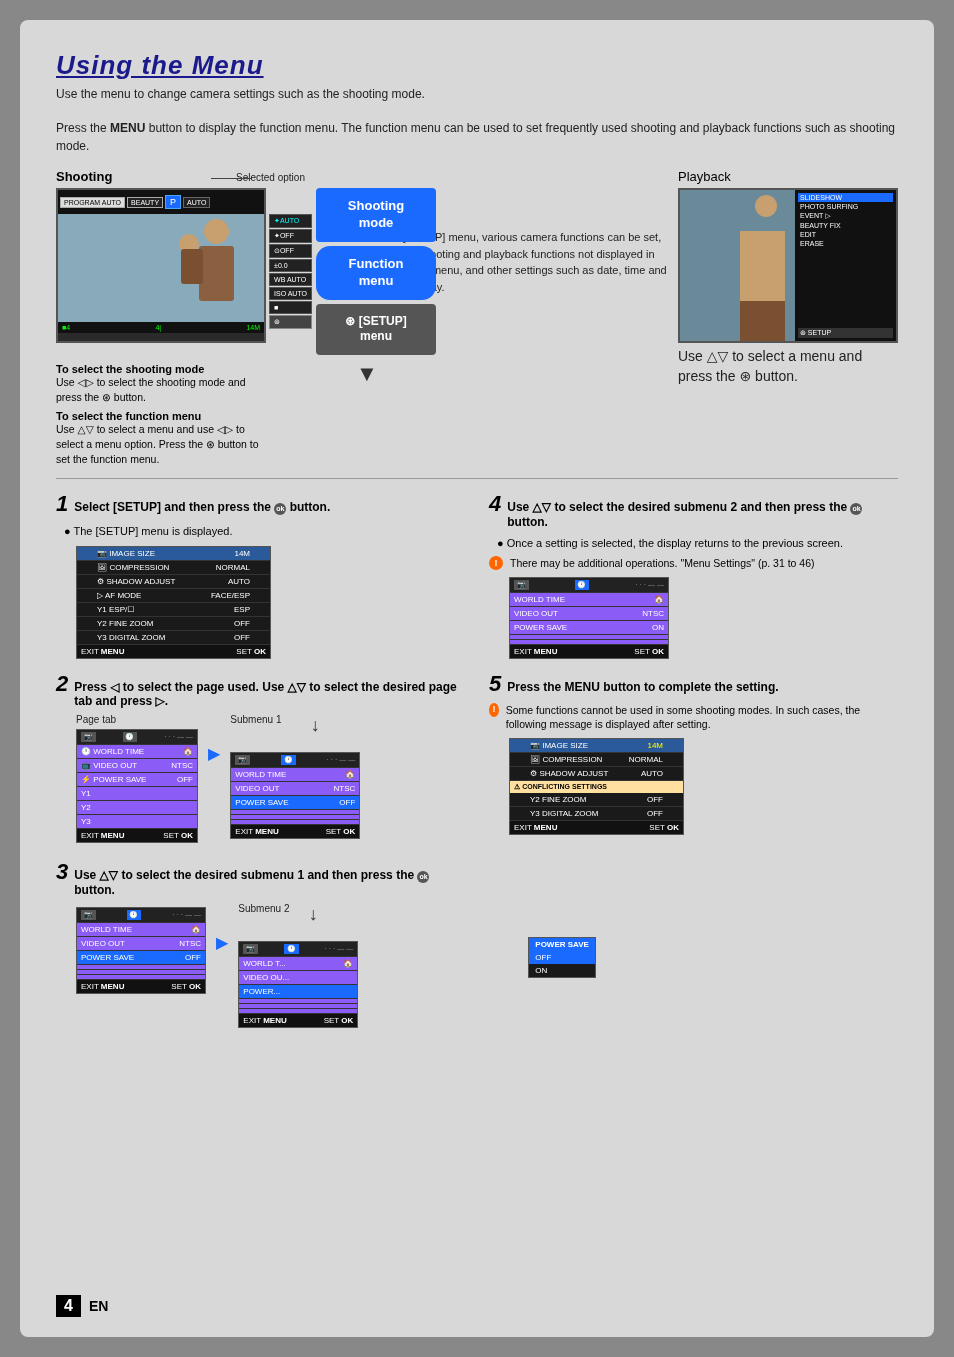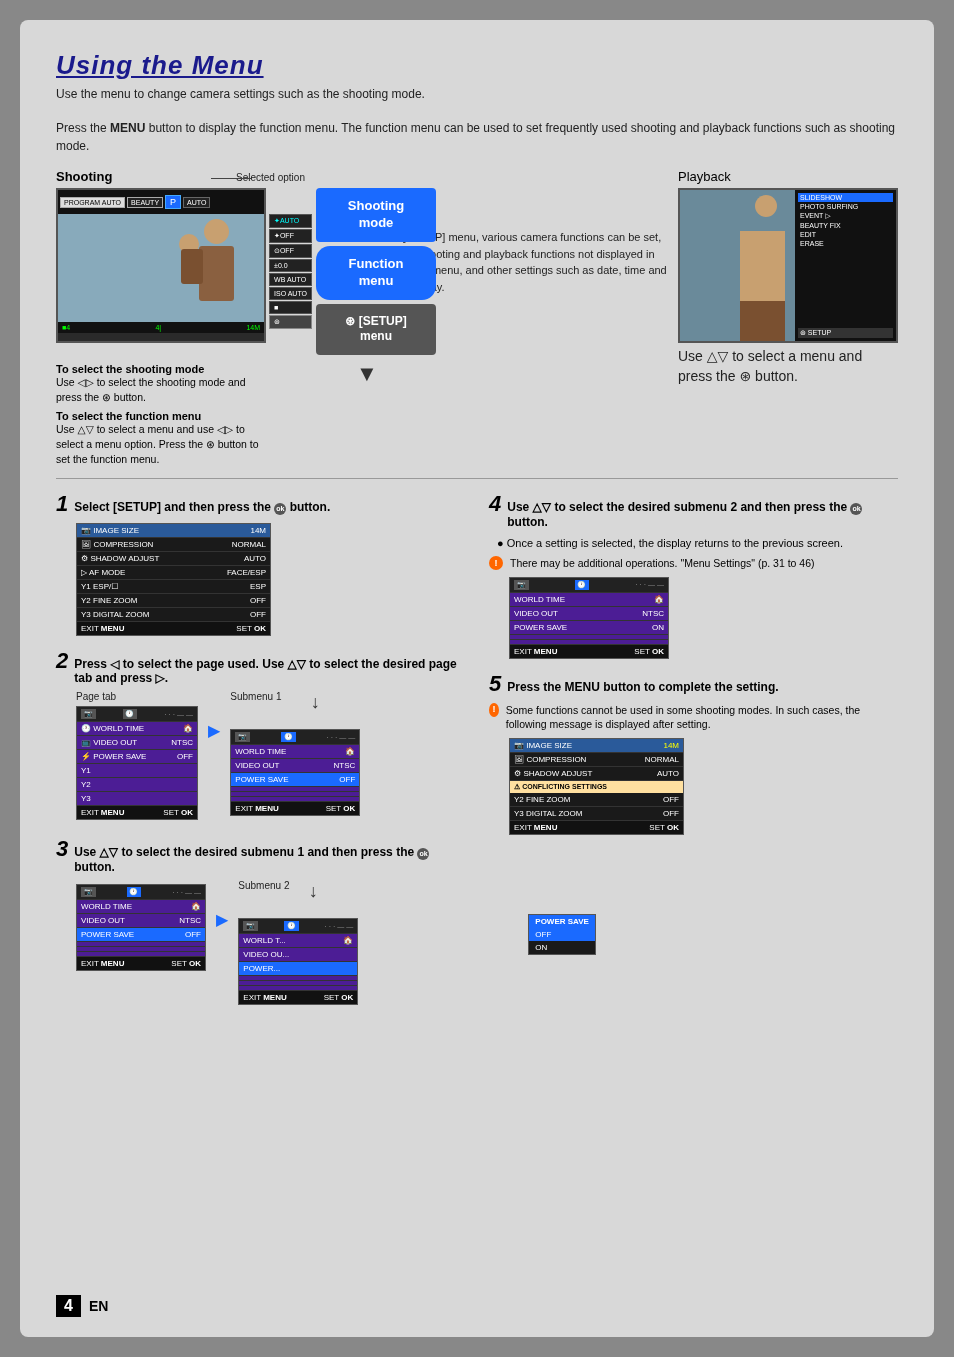--- a/index.html
+++ b/index.html
@@ -147,42 +147,42 @@
     .menu-table {
       background: #1a1a1a;
       border: 1px solid #555;
       width: 200px;
       margin: 6px 0;
       font-size: 8px;
     }
     .menu-table-row {
       display: flex;
       justify-content: space-between;
-      padding: 2px 4px;
+      padding: 2px 20px;
       color: #fff;
       border-bottom: 1px solid #333;
       align-items: center;
     }
     .menu-table-row.header {
       background: #2a5a9a;
       color: #fff;
     }
     .menu-table-row:last-child {
       border-bottom: none;
     }
     .menu-table-footer {
       display: flex;
       justify-content: space-between;
       background: #111;
       padding: 2px 4px;
       color: #fff;
       font-size: 8px;
     }
     .menu-small {
-      background: #4c1d95;
+      background: #8b5cf6;
       border: 1px solid #555;
       width: 150px;
       margin: 4px 0;
       font-size: 8px;
     }
     .menu-small-row {
       display: flex;
       justify-content: space-between;
       padding: 2px 4px;
       color: #fff;
@@ -391,20 +391,21 @@
 
   <div class="steps-section">
 
     <div class="step-col">
 
       <div style="margin-bottom:12px;">
         <div class="step-header">
           <span class="step-num">1</span>
           <span style="font-size:12px; font-weight:bold;">Select [SETUP] and then press the <span class="ok-btn">ok</span> button.</span>
         </div>
+        <div class="bullet">The [SETUP] menu is displayed.</div>
 
         <div style="margin: 6px 0 0 20px;">
           <div class="menu-table" style="width:195px;">
             <div class="menu-table-row header">
               <span>📷 IMAGE SIZE</span>
                 <span>14M</span>
             </div>
             <div class="menu-table-row">
               <span>🖼 COMPRESSION</span>
                 <span>NORMAL</span>

